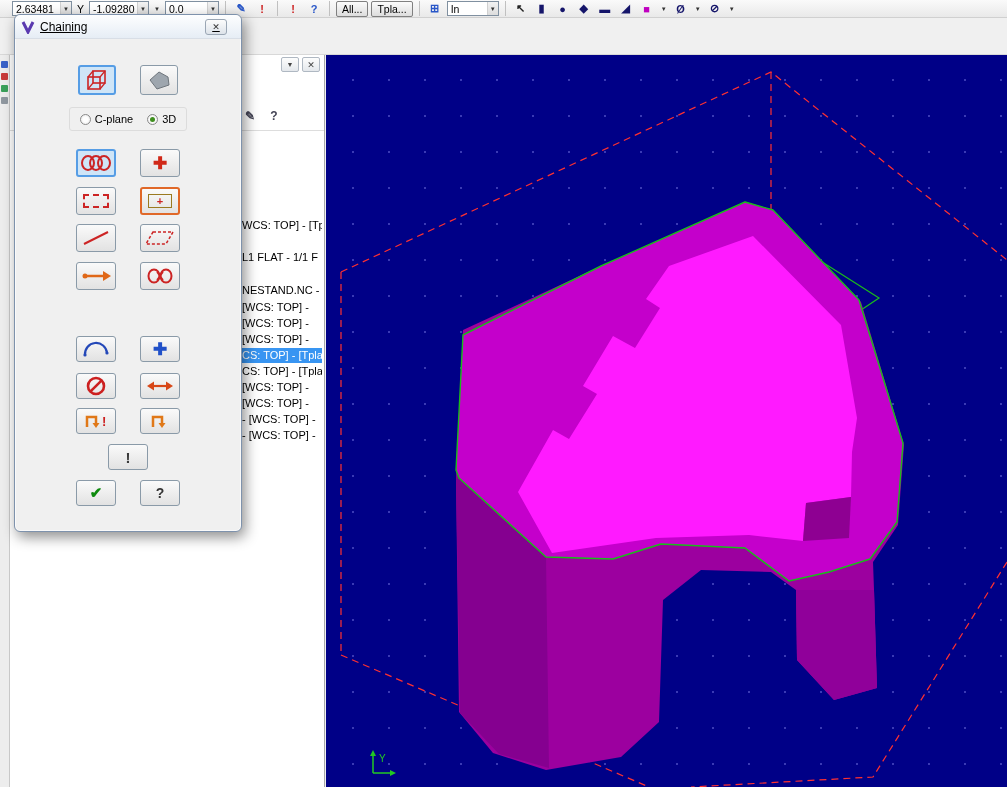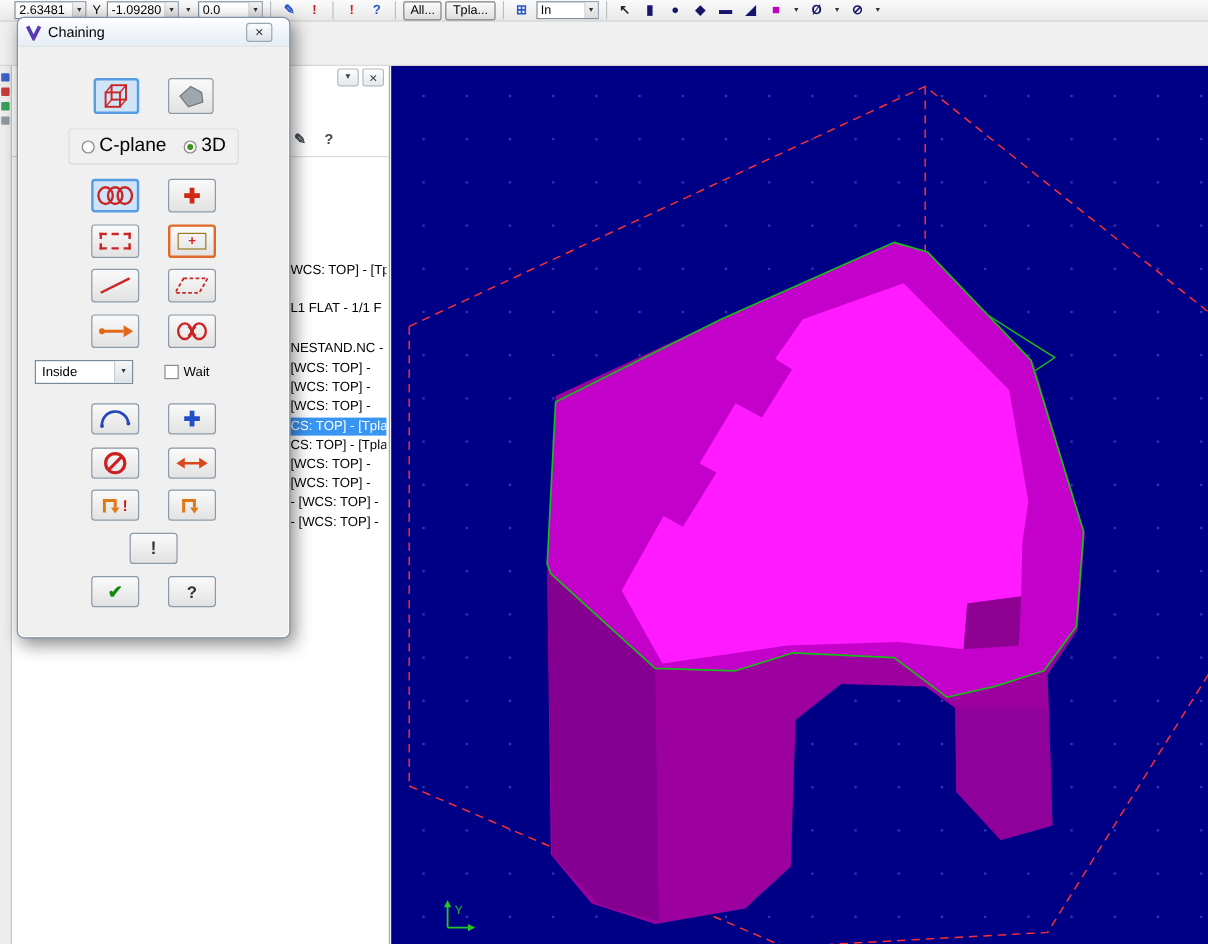--- a/index.html
+++ b/index.html
@@ -46,30 +46,30 @@
   .leg  { fill:var(--leg,#90009A); }
   .rim  { fill:var(--rim,#C400CB); stroke:var(--edge-green,#1ABC1A); stroke-width:1.4; stroke-linejoin:round; }
   .floor{ fill:var(--floor,#FF1AFF); }
   .notch{ fill:var(--notch,#8E0092); }
   .tri  { fill:none; stroke:var(--edge-green,#1ABC1A); stroke-width:1.2; }
   .axis { stroke:#22C822; stroke-width:1.5; fill:none; }
   .axis-lbl { fill:#22C822; font-size:10px; font-family:"Liberation Sans",sans-serif; }
 
   
   .dialog { position:absolute; left:14px; top:14px; width:228px; height:518px; background:#F0F0F0; border:1px solid #7E92AC; border-radius:6px; box-shadow:3px 5px 14px rgba(0,0,0,0.45), inset 0 0 0 1px rgba(255,255,255,0.65); z-index:50; }
-  .dlg-title { height:24px; display:flex; align-items:center; gap:5px; padding:0 8px 0 6px; background:linear-gradient(#FDFEFF,#E6EDF5); border-bottom:1px solid #D8DEE6; border-radius:6px 6px 0 0; font-size:12px; }
+  .dlg-title { height:24px; display:flex; align-items:center; gap:5px; padding:0 8px 0 6px; background:linear-gradient(#FDFEFF,#E6EDF5); border-bottom:1px solid #D8DEE6; border-radius:6px 6px 0 0; font-size:12px;text-decoration:underline; }
   .dlg-close { margin-left:auto; margin-right:6px; width:22px; height:16px; border:1px solid #9AA6B4; border-radius:3px; background:linear-gradient(#FCFCFC,#DDE3EA); display:flex; align-items:center; justify-content:center; font-size:9px; color:#333; }
   .dlg-body { position:relative; height:494px; }
   .drow { position:absolute; left:0; width:100%; display:flex; justify-content:center; align-items:center; gap:24px; }
   .db { width:40px; height:28px; border:1px solid #8A9AA8; border-radius:3px; background:linear-gradient(#FAFAFA,#E2E2E2); display:flex; align-items:center; justify-content:center; }
   .db.big { width:38px; height:30px; }
   .db.sm  { height:26px; }
   .db.sel { background:#CFE5F7; border:2px solid #569DE5; }
   .db.foc { border:2px solid #E06828; }
-  .rg { display:flex; align-items:center; gap:14px; border:1px solid #DCDCDC; border-radius:3px; padding:5px 10px; font-size:16px; }
+  .rg { display:flex; align-items:center; gap:14px; border:1px solid #DCDCDC; border-radius:3px; padding:5px 10px; font-size:11px; }
   .radio { width:11px; height:11px; border:1px solid #8A8A8A; border-radius:50%; background:radial-gradient(#FFFFFF 35%,#E4E4E4); display:inline-block; position:relative; margin-right:4px; vertical-align:-2px; }
   .radio.on::after { content:""; position:absolute; inset:2px; border-radius:50%; background:#3F8F1F; }
   .dcombo { width:82px; height:20px; border:1px solid #7A8A99; background:#fff; display:flex; align-items:center; padding-left:5px; font-size:11px; }
   .dcombo .dd { margin-left:auto; width:15px; height:18px; display:flex; align-items:center; justify-content:center; font-size:6px; color:#333; border-left:1px solid #C8CDD2; background:linear-gradient(#F6F6F6,#DDE2E8); }
   .cb { width:12px; height:12px; border:1px solid #8A8A8A; background:#fff; display:inline-block; margin-right:4px; vertical-align:-2px; }
   .wait { display:flex; align-items:center; font-size:11px; }
   .dash-rect { width:26px; height:14px; border:2px dashed #CC2424; }
   .rect-plus { width:24px; height:14px; border:1px solid #9A7A20; display:flex; align-items:center; justify-content:center; font-size:11px; font-weight:bold; color:#CC2424; line-height:1; }
   .g-check { color:#0E8A0E; font-size:15px; font-weight:bold; }
   .g-help  { color:#333333; font-size:14px; font-weight:bold; }
@@ -266,30 +266,20 @@
       <span class="db">
         <svg width="28" height="18">
           <ellipse cx="8" cy="9" rx="5.5" ry="6.5" fill="none" stroke="#CC2424" stroke-width="2"></ellipse>
           <ellipse cx="20" cy="9" rx="5.5" ry="6.5" fill="none" stroke="#CC2424" stroke-width="2"></ellipse>
           <line x1="11" y1="5" x2="17" y2="13" stroke="#CC2424" stroke-width="1.6"></line>
           <line x1="11" y1="13" x2="17" y2="5" stroke="#CC2424" stroke-width="1.6"></line>
         </svg>
       </span>
     </div>
 
-    <div class="drow" style="top:261px; justify-content:flex-start; padding-left:14px; gap:26px;">
-      <div class="dcombo">
-        <span>Inside</span>
-        <span class="dd">▼</span>
-      </div>
-      <label class="wait">
-        <span class="cb"></span>
-        <span>Wait</span>
-      </label>
-    </div>
 
     <div class="drow" style="top:297px">
       <span class="db sm">
         <svg width="26" height="16">
           <path d="M2,14 A 11 11 0 0 1 24,12" fill="none" stroke="#2448B8" stroke-width="2.2"></path>
           <circle cx="2" cy="14" r="1.6" fill="#2448B8"></circle>
             <circle cx="24" cy="12" r="1.6" fill="#2448B8"></circle>
         </svg>
       </span>
       <span class="db sm">

